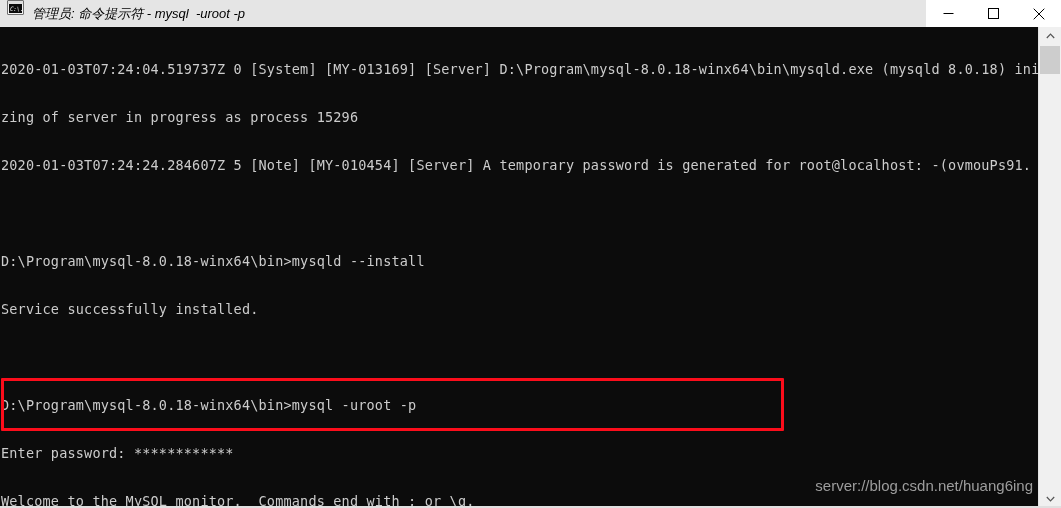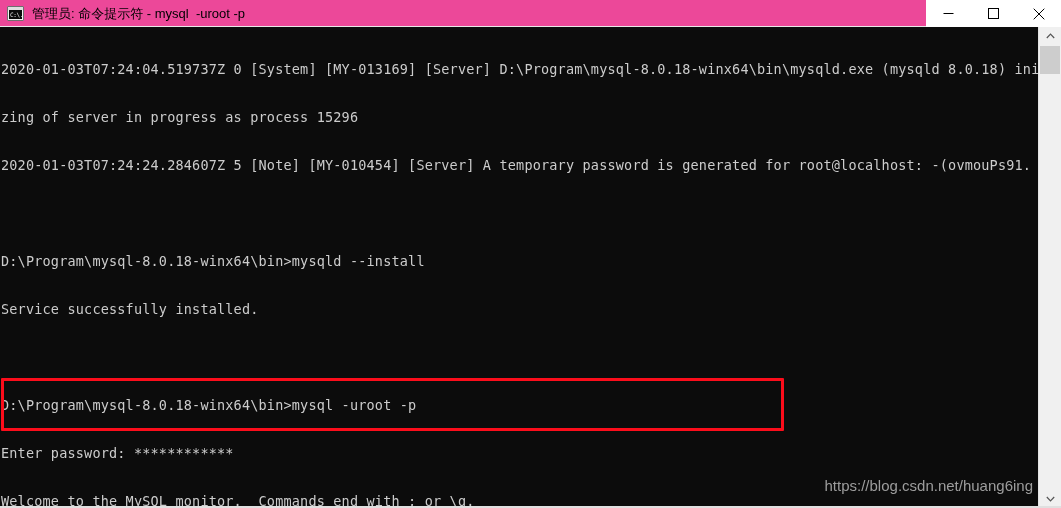--- a/index.html
+++ b/index.html
@@ -17,25 +17,25 @@
     overflow: hidden;
     background: #ffffff;
   }
 
   
   .titlebar {
     position: absolute;
     left: 0; top: 0;
     width: 1061px;
     height: 27px;
-    background: #ec4899;
+    background: #e5e5e5;
     border-bottom: 1px solid #e8e8e8;
     display: flex;
-    align-items: center;
-    box-sizing: border-box;
+    box-sizing: border-box;
+    font-style: italic;
   }
   .title-icon {
     width: 17px;
     height: 15px;
     margin-left: 7px;
     margin-right: 8px;
     flex: 0 0 auto;
     position: relative;
     background: #f2f2f2;
     border: 1px solid #6f6f6f;
@@ -235,21 +235,21 @@
       
       
       
       
       
       
     </div>
 
     <div class="redbox"></div>
 
-    <div class="watermark">https://blog.csdn.net/huang6ing</div>
+    <div class="watermark">server://blog.csdn.net/huang6ing</div>
   </div>
 
   <div class="scrollbar">
     <div class="sb-arrow up">
       <svg width="9" height="6" viewBox="0 0 9 6">
         <polyline points="0.8,5 4.5,1.2 8.2,5" fill="none" stroke="#555" stroke-width="1.2"></polyline>
       </svg>
     </div>
     <div class="sb-thumb"></div>
     <div class="sb-arrow down">

